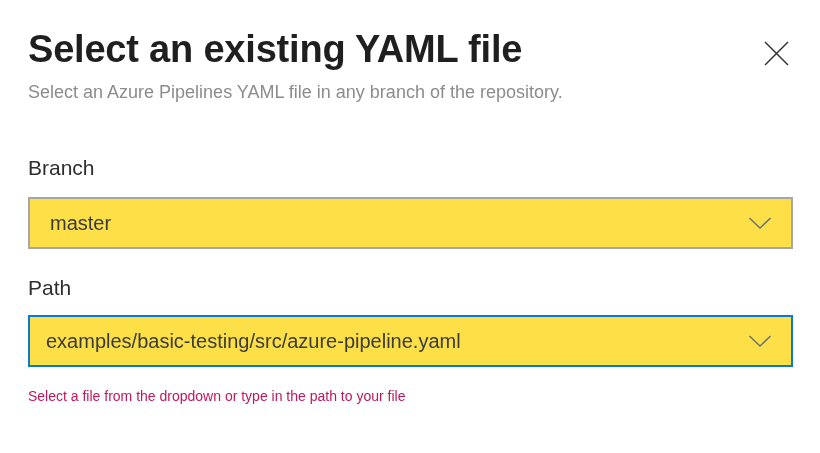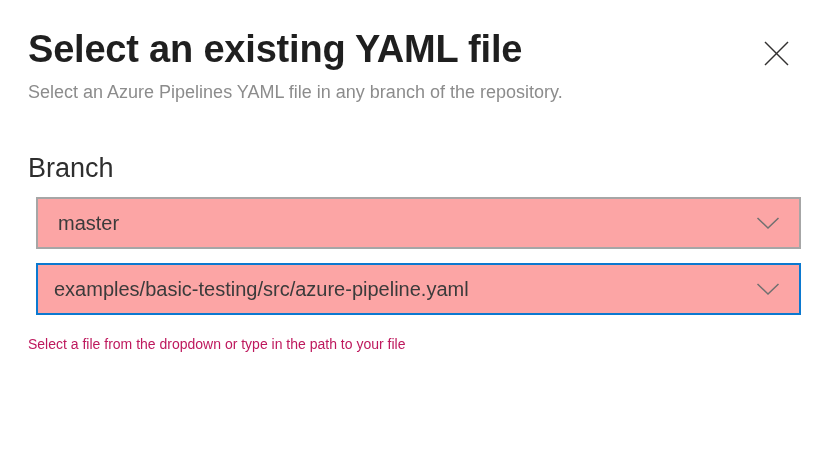--- a/index.html
+++ b/index.html
@@ -36,38 +36,37 @@
   .subtitle {
     margin-top: 12px;
     max-width: 620px;
     font-size: 18px;
     line-height: 25px;
     color: #8c8c8c;
   }
   .field-label {
     display: block;
     margin-top: 50px;
-    font-size: 27px;
+    font-size: 21px;
     line-height: 26px;
     color: #2e2e2e;
   }
   .field-label.path {
     margin-top: 26px;
   }
   .select-box {
     margin-top: 16px;
     width: 765px;
     height: 52px;
     border: 2px solid #a6a6a6;
-    background: #fca5a5;
+    background: #fde047;
     display: flex;
     align-items: center;
     padding: 0 18px 0 20px;
     cursor: pointer;
-    margin-left: 8px;
   }
   .select-box.focused {
     margin-top: 14px;
     border-color: #0b79d0;
     padding-left: 16px;
   }
   .select-value {
     flex: 1;
     font-size: 20px;
     color: #3b3b3b;
@@ -119,20 +118,21 @@
 
   <div class="select-box" role="combobox">
     <span class="select-value">master</span>
     <span class="chev">
       <svg width="24" height="13" viewBox="0 0 24 13">
         <path d="M1.5 1 L12 11 L22.5 1" fill="none" stroke="#707070" stroke-width="1.5"></path>
       </svg>
     </span>
   </div>
 
+  <label class="field-label path">Path</label>
 
   <div class="select-box focused" role="combobox">
     <input class="select-input" type="text" value="examples/basic-testing/src/azure-pipeline.yaml" style="">
     <span class="chev">
       <svg width="24" height="13" viewBox="0 0 24 13">
         <path d="M1.5 1 L12 11 L22.5 1" fill="none" stroke="#707070" stroke-width="1.5"></path>
       </svg>
     </span>
   </div>
 

